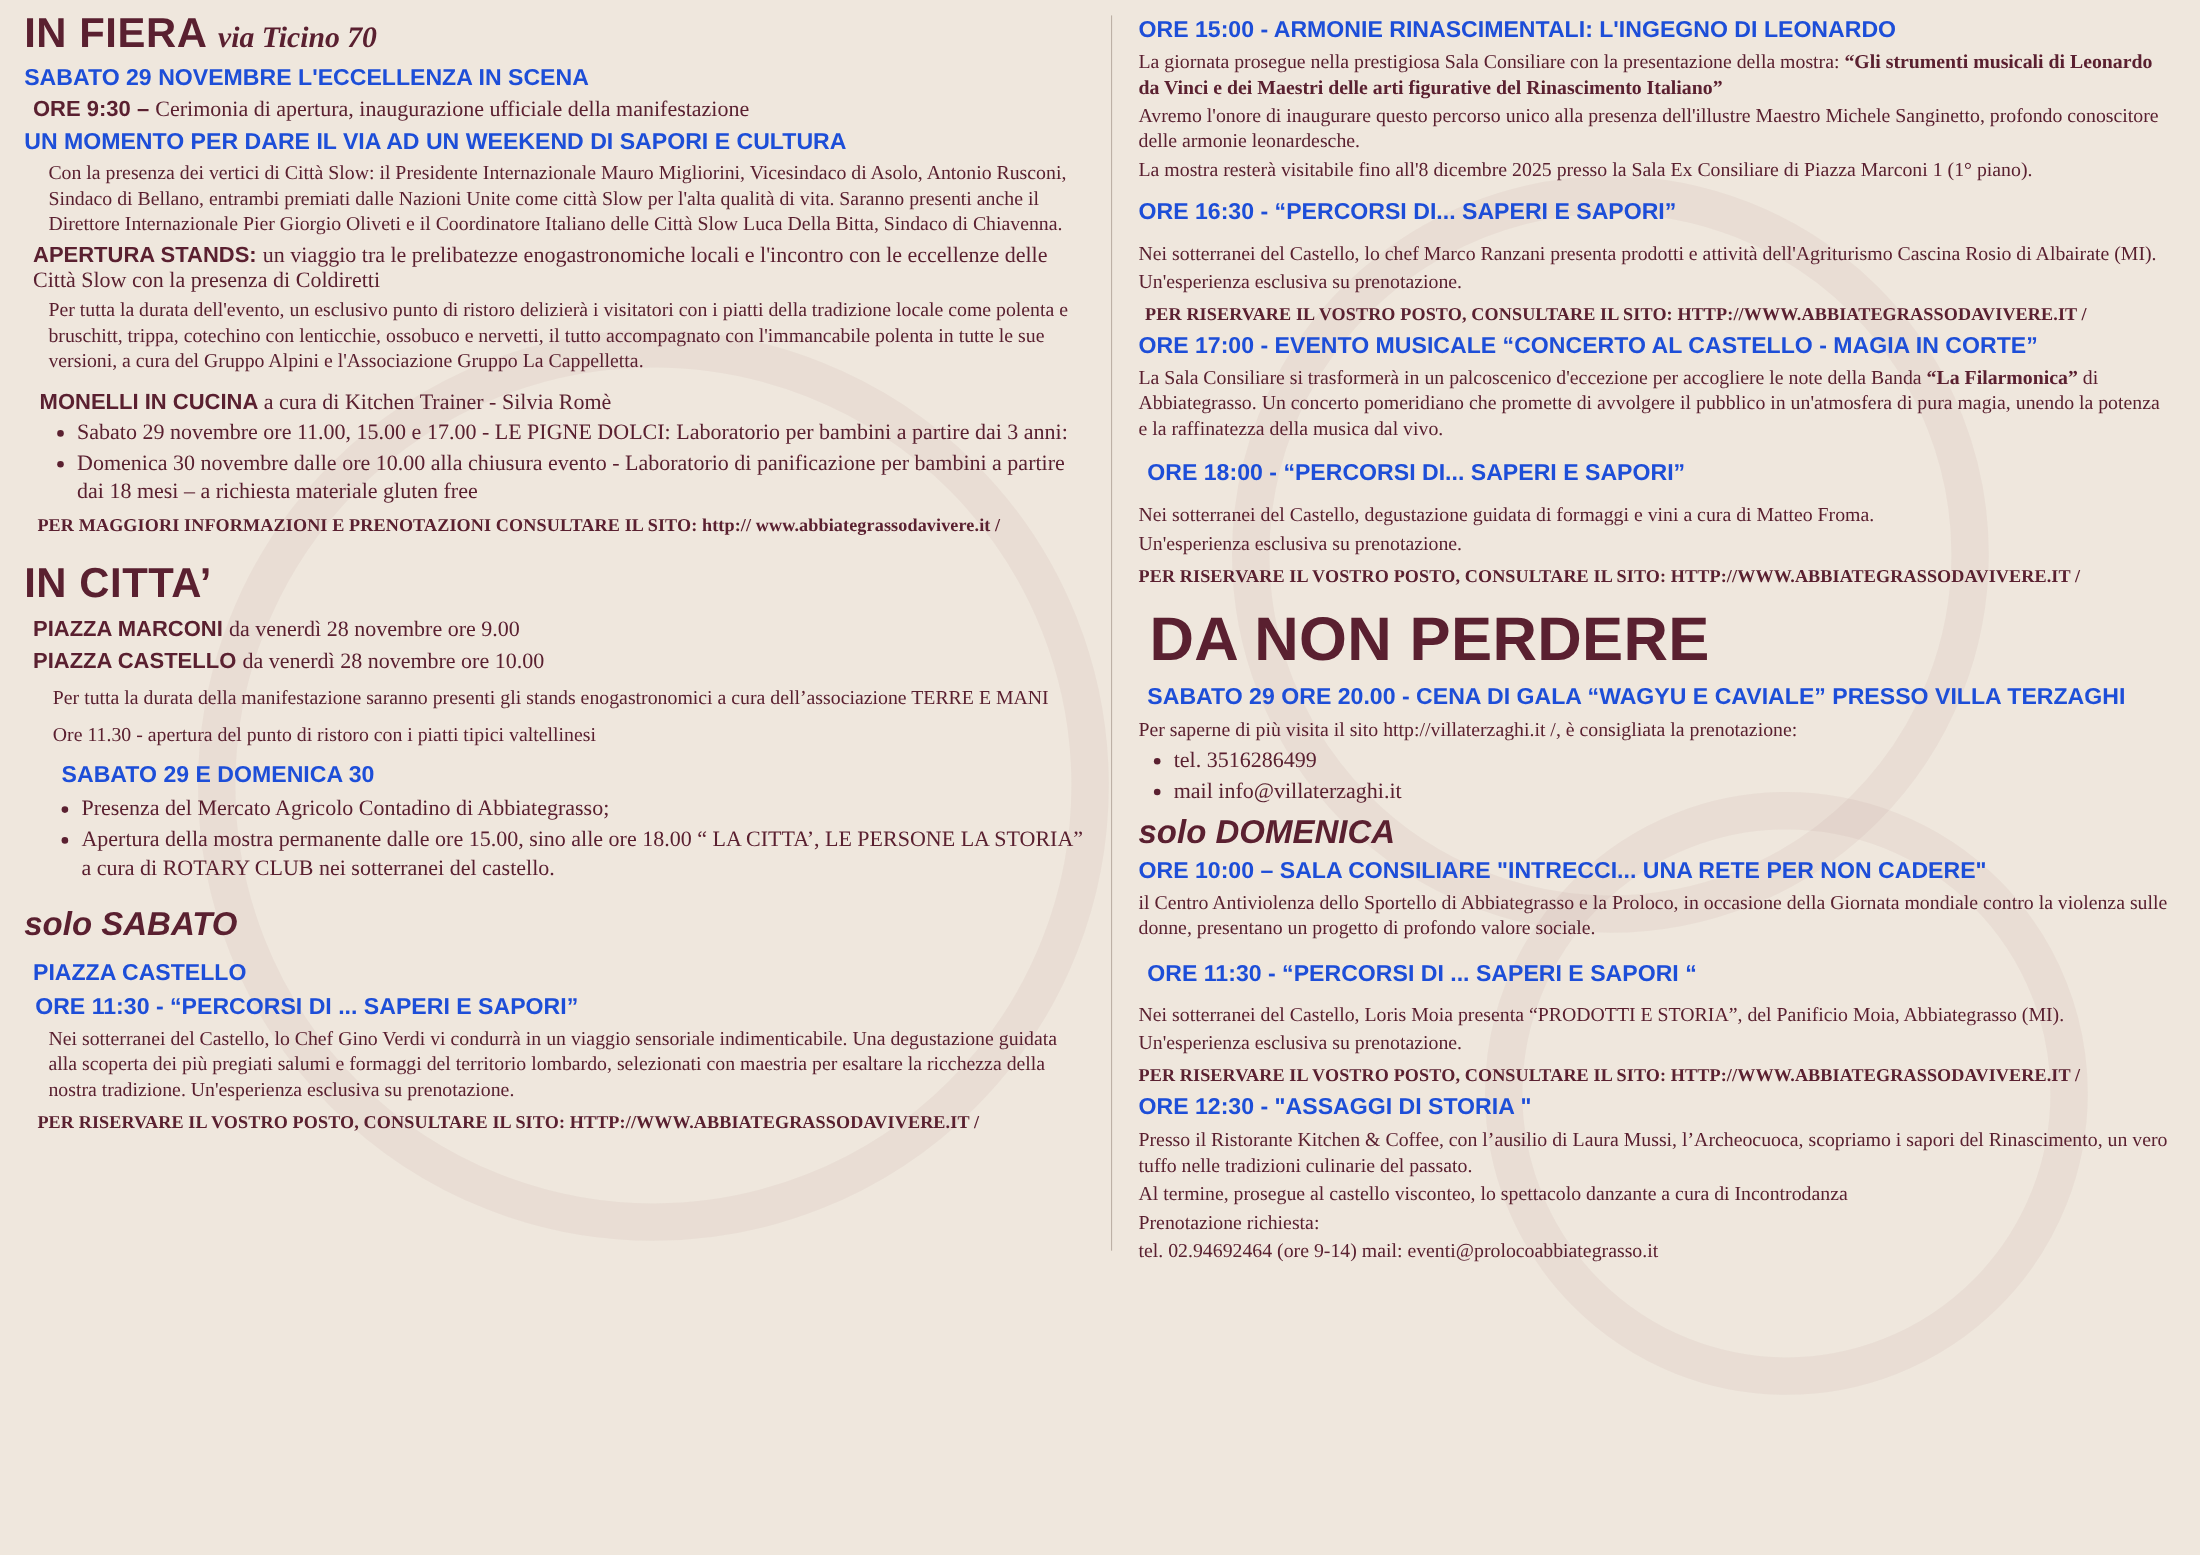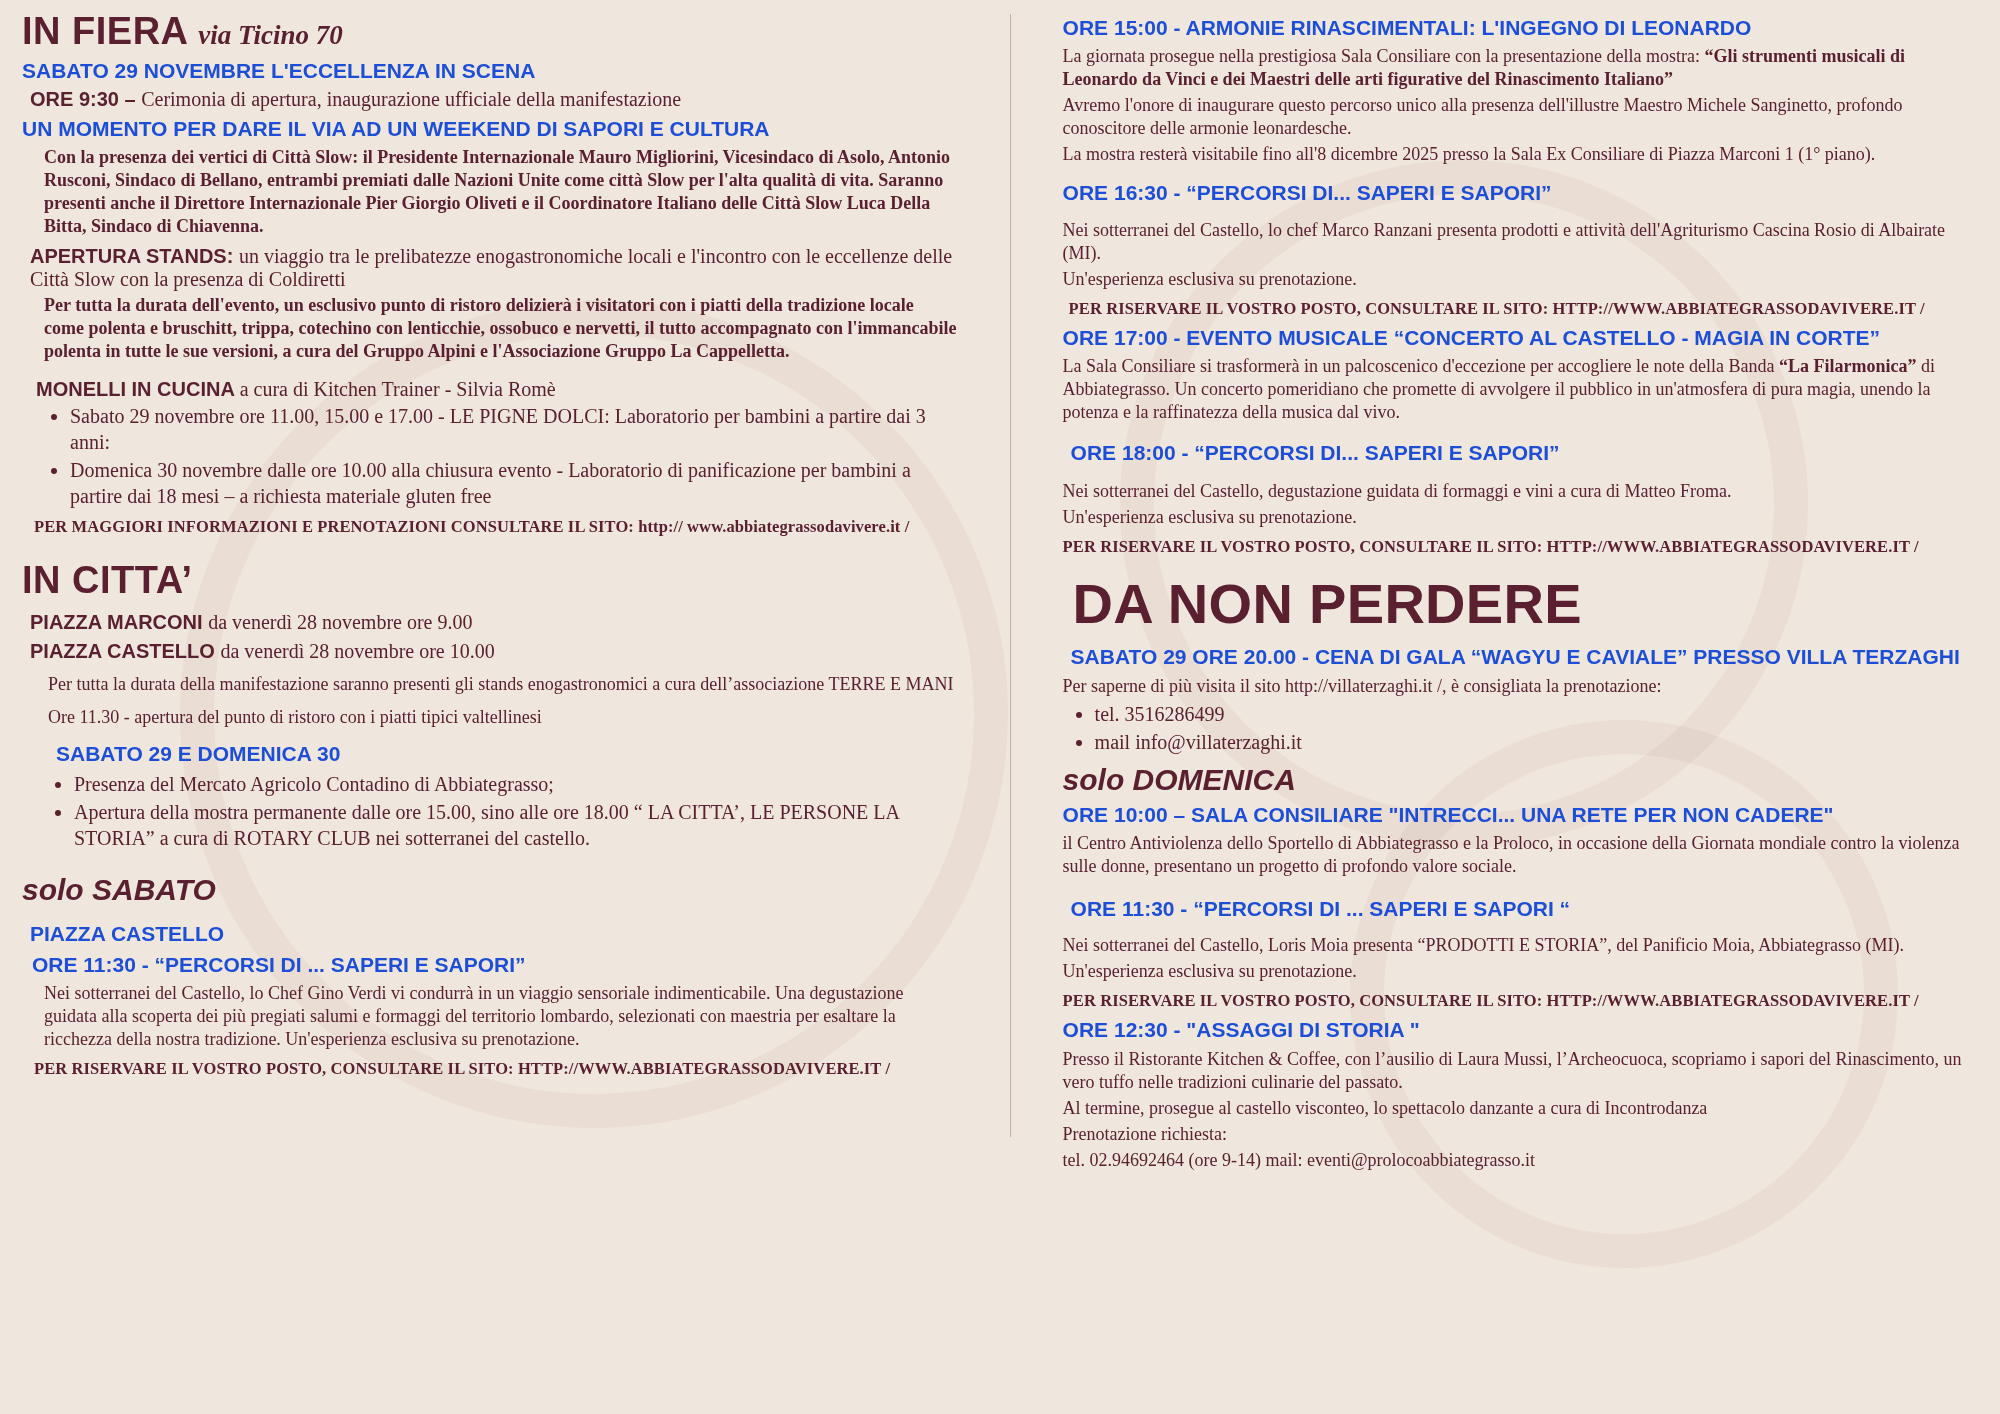--- a/index.html
+++ b/index.html
@@ -10,42 +10,42 @@
     color:#5a2030;
     overflow:hidden;
     position:relative;
   }
   
   .wm{position:absolute;border-radius:50%;border:34px solid rgba(160,120,110,.08);}
   .wm1{width:760px;height:760px;left:180px;top:300px;}
   .wm2{width:620px;height:620px;left:1120px;top:160px;}
   .wm3{width:480px;height:480px;left:1350px;top:720px;}
 
-  .page{position:relative;width:2000px;height:1151px;display:flex;box-sizing:border-box;gap:28px;}
+  .page{position:relative;width:2000px;height:1151px;display:flex;box-sizing:border-box;}
   .col{box-sizing:border-box;}
   .colL{width:1010px;padding:10px 24px 0 22px;}
   .divider{width:1px;background:#bdb1a6;margin-top:14px;margin-bottom:14px;}
   .colR{width:989px;padding:10px 26px 0 24px;}
   .bigtitle{
     font-family:"Liberation Sans", sans-serif;
     font-weight:bold;font-size:38px;letter-spacing:.5px;
     color:#5a2030;margin:2px 0 6px 0;line-height:1.05;
   }
   .bigtitle .sub{
     font-family:"Liberation Serif", serif;font-style:italic;
     font-weight:bold;font-size:27px;letter-spacing:0;
   }
   .h-sans{
     font-family:"Liberation Sans", sans-serif;font-weight:bold;
     font-size:21px;color:#1d4ed8;margin:5px 0 4px 0;line-height:1.25;
   }
   .mix{font-family:"Liberation Sans", sans-serif;font-weight:bold;font-size:20px;}
   .mix .ser{font-family:"Liberation Serif", serif;font-weight:normal;font-size:20px;}
   p{margin:3px 0 3px 0;font-size:18px;line-height:1.28;}
-  .p-ind{margin-left:22px;font-weight:bold;}
+  .p-ind{margin-left:22px;}
   .small-bold{
     font-family:"Liberation Serif", serif;font-weight:bold;font-size:16.5px;
     letter-spacing:.1px;margin:8px 0 6px 0;
   }
   .small-bold.left{margin-left:12px;}
   ul{margin:2px 0 2px 26px;padding-left:22px;}
   li{font-size:20px;line-height:1.3;margin-bottom:2px;}
   .gap{height:12px;}
   .gap-s{height:6px;}
   b.ser{font-family:"Liberation Serif",serif;}

